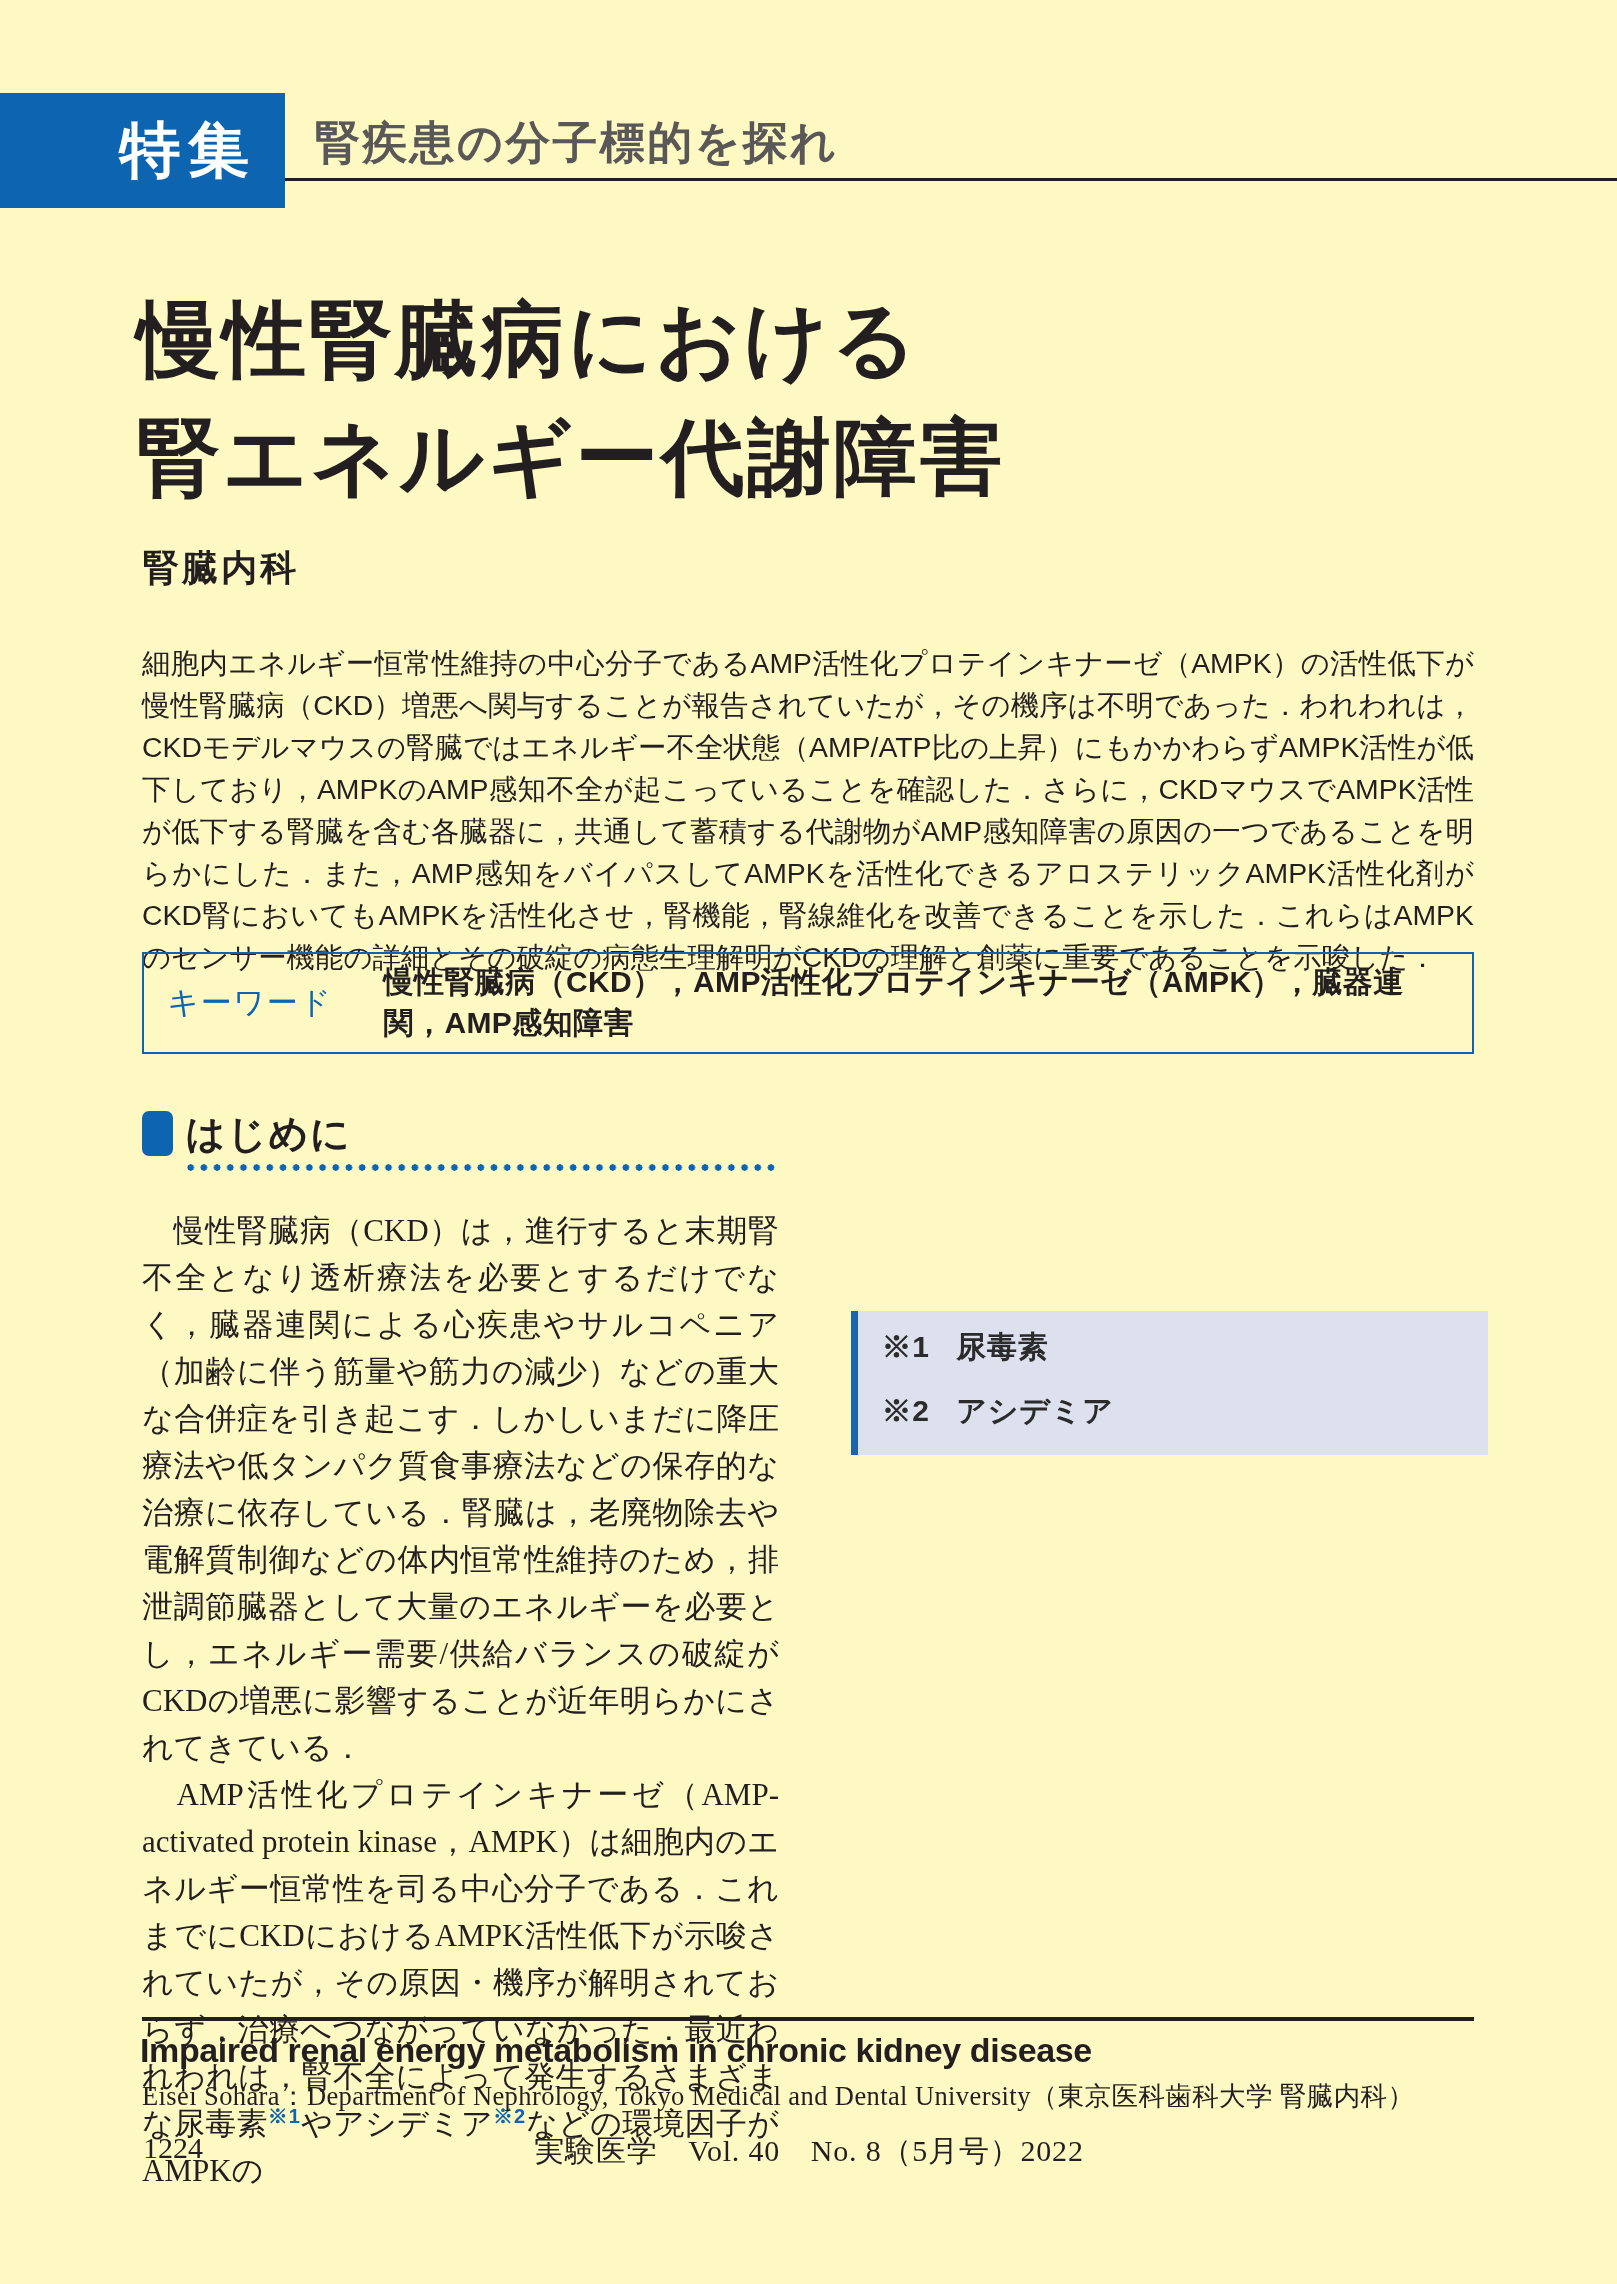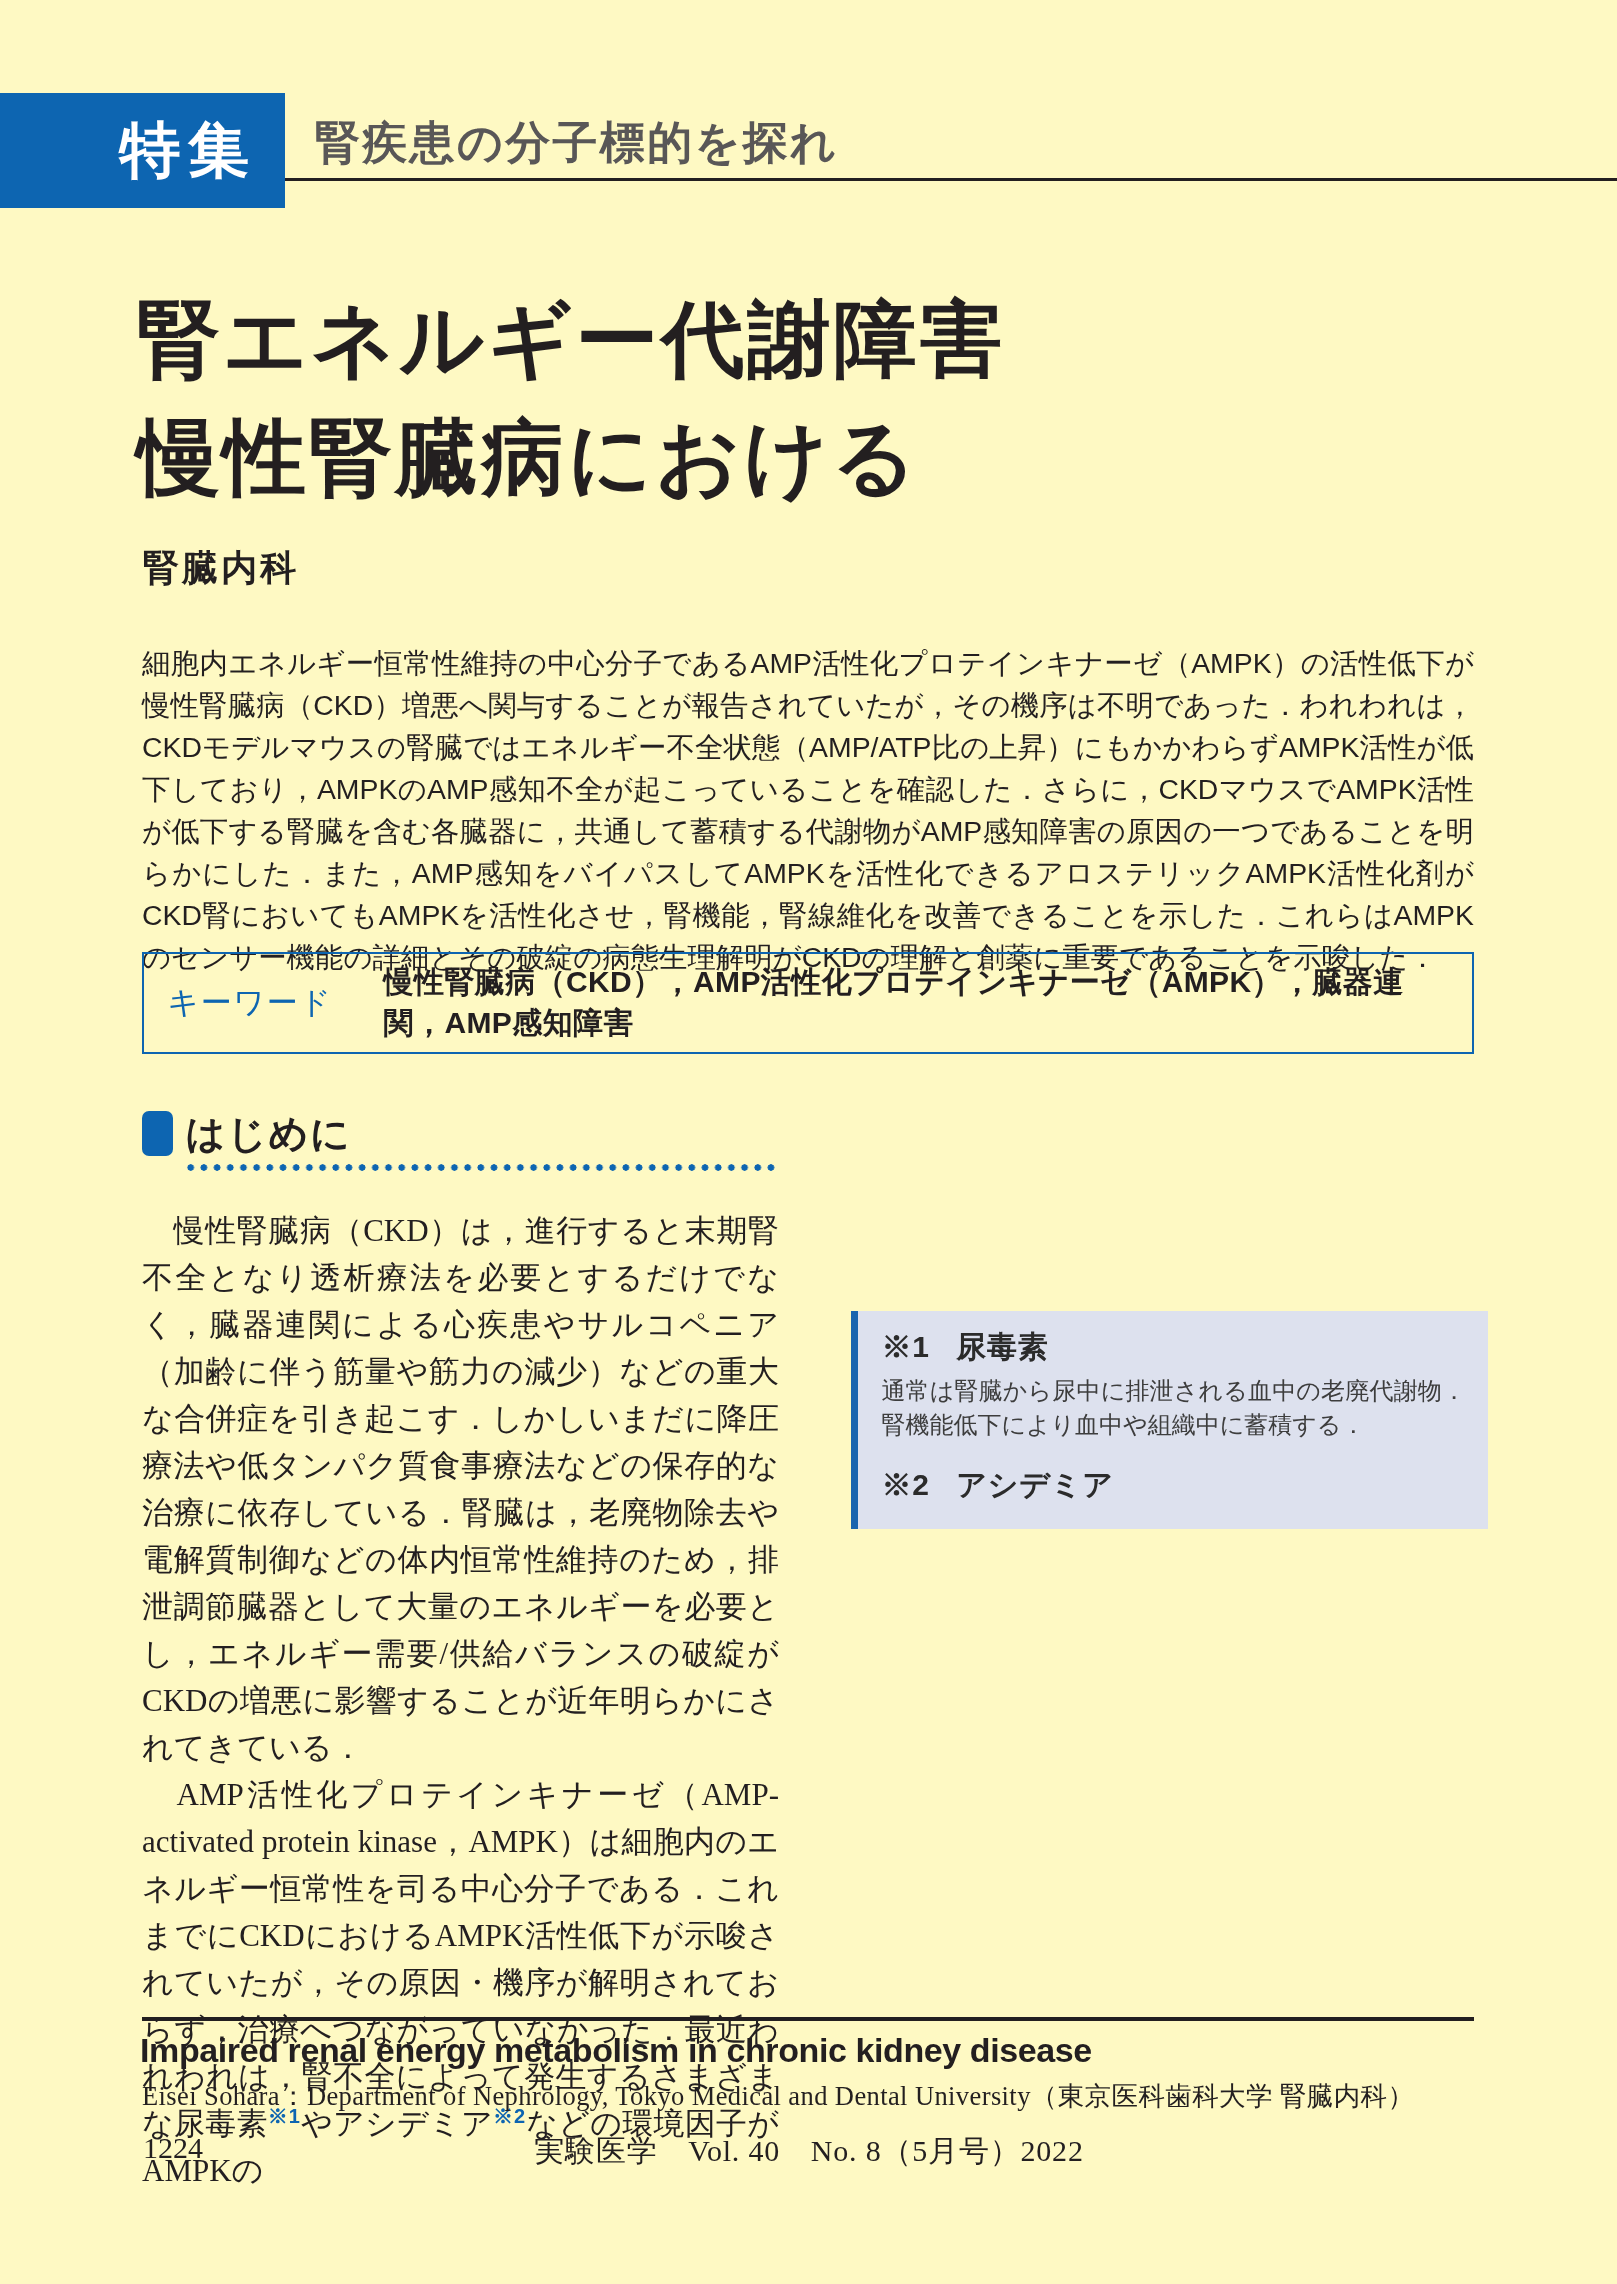--- a/index.html
+++ b/index.html
@@ -142,22 +142,22 @@
 
 <div class="page">
 
   <div class="feature-box">
     <span class="label">特集</span>
   </div>
   <div class="header-rule"></div>
   <div class="feature-topic">腎疾患の分子標的を探れ</div>
 
   <h1 class="article-title" style="margin:0;">
+    <span style="display:block;">慢性腎臓病における</span>
     <span style="display:block;">腎エネルギー代謝障害</span>
-    <span style="display:block;">慢性腎臓病における</span>
   </h1>
   <div class="author">腎臓内科</div>
 
   <p class="abstract">細胞内エネルギー恒常性維持の中心分子であるAMP活性化プロテインキナーゼ（AMPK）の活性低下が慢性腎臓病（CKD）増悪へ関与することが報告されていたが，その機序は不明であった．われわれは，CKDモデルマウスの腎臓ではエネルギー不全状態（AMP/ATP比の上昇）にもかかわらずAMPK活性が低下しており，AMPKのAMP感知不全が起こっていることを確認した．さらに，CKDマウスでAMPK活性が低下する腎臓を含む各臓器に，共通して蓄積する代謝物がAMP感知障害の原因の一つであることを明らかにした．また，AMP感知をバイパスしてAMPKを活性化できるアロステリックAMPK活性化剤がCKD腎においてもAMPKを活性化させ，腎機能，腎線維化を改善できることを示した．これらはAMPKのセンサー機能の詳細とその破綻の病態生理解明がCKDの理解と創薬に重要であることを示唆した．</p>
 
   <div class="keywords">
     <span class="kw-label">キーワード</span>
     <span class="kw-text">慢性腎臓病（CKD），AMP活性化プロテインキナーゼ（AMPK），臓器連関，AMP感知障害</span>
   </div>
 
@@ -175,21 +175,20 @@
     </div>
 
     <div class="col col-right">
 
       <div class="note-box">
         <div class="note-item">
           <p class="note-head">
             <span>※1</span>
             <span>尿毒素</span>
           </p>
-          <p class="note-body">通常は腎臓から尿中に排泄される血中の老廃代謝物．腎機能低下により血中や組織中に蓄積する．</p>
         </div>
         <div class="note-item">
           <p class="note-head">
             <span>※2</span>
             <span>アシデミア</span>
           </p>
         </div>
       </div>
     </div>
 

